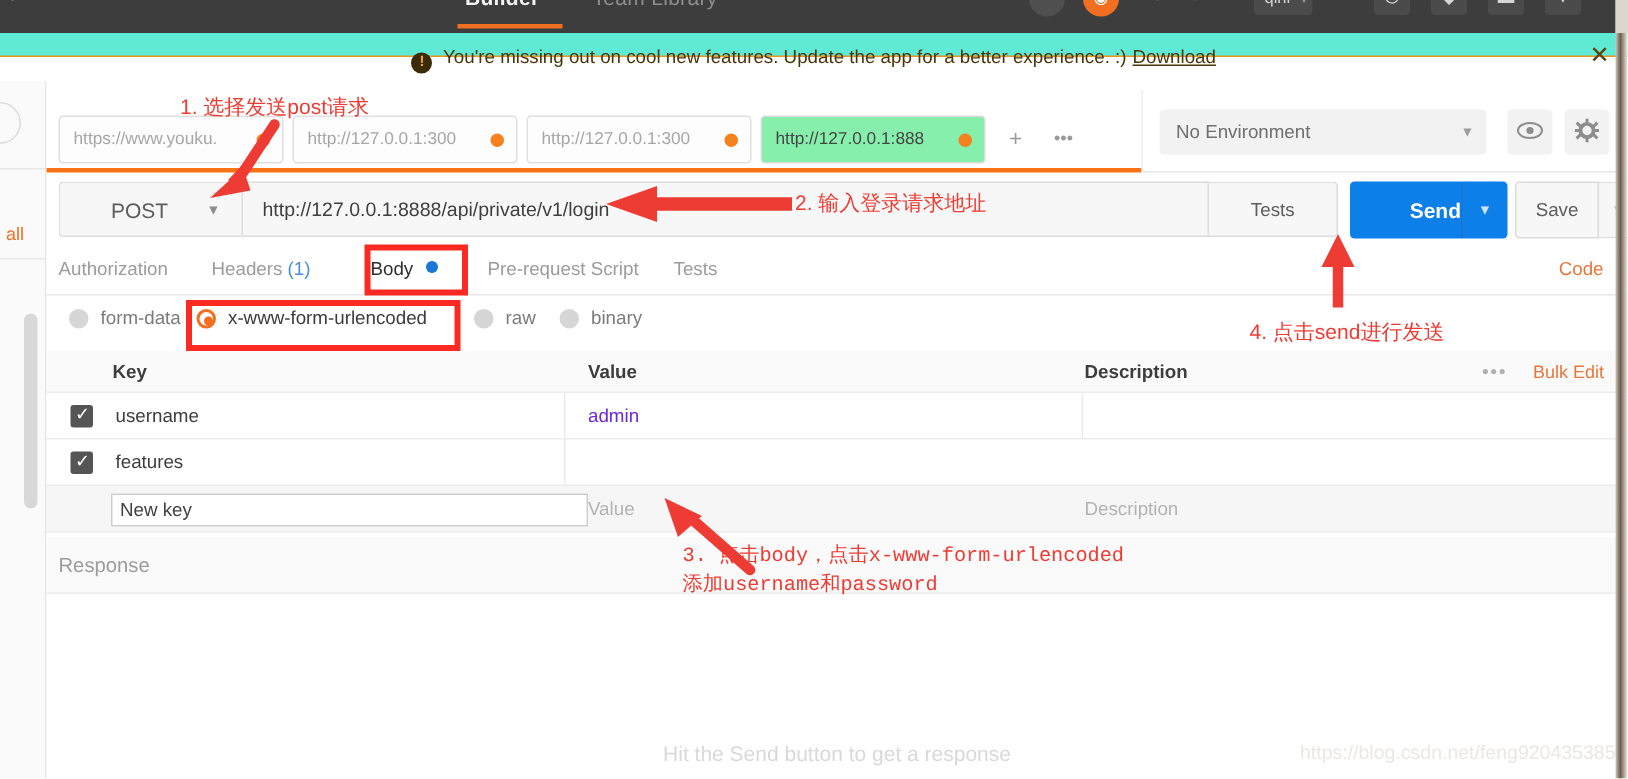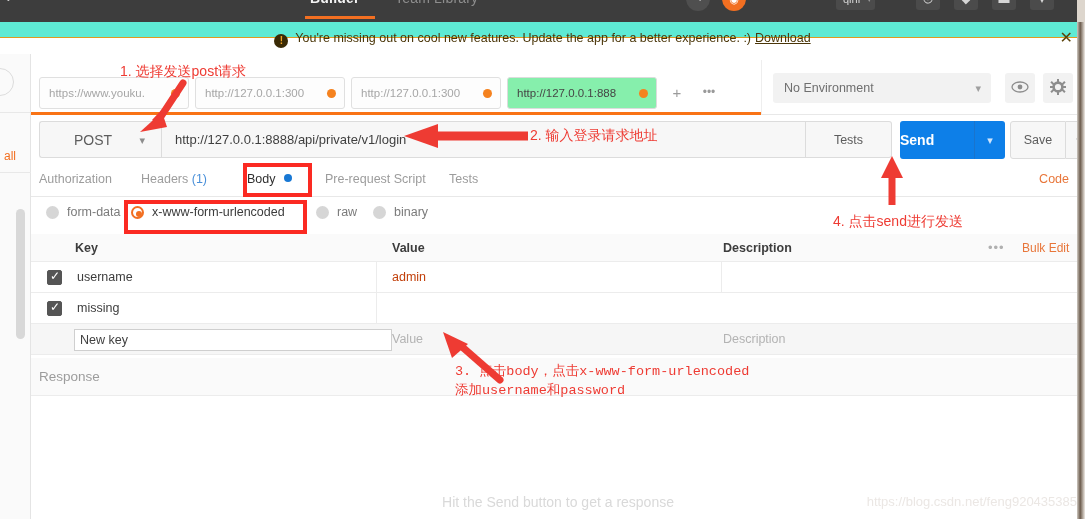--- a/index.html
+++ b/index.html
@@ -156,21 +156,21 @@
   }
   #params-btn{
     position:absolute; left:767px; top:5px; width:86px; height:37px;
     border:1px solid #dcdcdc; border-left:none; border-radius:0 3px 3px 0;
     background:#f7f7f7; text-align:center; line-height:36px;
     font-size:12.5px; color:#5d5d5d;
   }
   #send-btn{
     position:absolute; left:861px; top:5px; width:74px; height:38px;
     background:#0d7fe8; border-radius:3px 0 0 3px; color:#fff;
-    font-size:14px; font-weight:bold; text-align:left; line-height:38px;
+    font-size:14px; font-weight:bold; text-align:right; line-height:38px;
   }
   #send-caret{
     position:absolute; left:935px; top:5px; width:31px; height:38px;
     background:#0d7fe8; border-radius:0 3px 3px 0; color:#cfe4fb;
     text-align:center; line-height:38px; font-size:11px;
     border-left:1px solid #1a74cc;
   }
   #save-btn{
     position:absolute; left:971px; top:5px; width:56px; height:38px;
     background:#f7f7f7; border:1px solid #dcdcdc; border-radius:3px 0 0 3px;
@@ -236,21 +236,21 @@
     position:absolute; left:16px; top:8px; width:15px; height:15px;
     border:1px solid #9a9a9a; border-radius:2px; background:#fff;
   }
   .kv-chk.on{ background:#555; border-color:#555;}
   .kv-chk.on::after{
     content:"✓"; position:absolute; left:2px; top:-2px; font-size:12px; color:#fff;
   }
   .c-key{ position:absolute; left:46px; top:0; width:300px; height:100%;
           line-height:31px; border-right:1px solid #ececec; font-size:12.5px; color:#3d3d3d;}
   .c-val{ position:absolute; left:361px; top:0; width:330px; height:100%;
-          line-height:31px; border-right:1px solid #ececec; font-size:12.5px; color:#c2410c;}
+          line-height:31px; border-right:1px solid #ececec; font-size:12.5px; color:#6d28d9;}
   .c-desc{position:absolute; left:692px; top:0; width:362px; height:100%;
           line-height:31px; font-size:12.5px; color:#3d3d3d;}
   .kv-row.head .c-key, .kv-row.head .c-val, .kv-row.head .c-desc{
     line-height:28px; font-weight:bold; color:#3d3d3d; border-right:none;
   }
   .kv-row.head .c-key{ left:44px; }
   .ph{ color:#b3b3b3; }
   .newkey-input{
     position:absolute; left:43px; top:5px; width:318px; height:22px;
     border:1px solid #cfcfcf; background:#fff; font-size:12.5px;
@@ -443,21 +443,21 @@
 
     <div class="kv-row">
       <div class="kv-chk on"></div>
       <div class="c-key">username</div>
       <div class="c-val">admin</div>
       <div class="c-desc"></div>
     </div>
 
     <div class="kv-row">
       <div class="kv-chk on"></div>
-      <div class="c-key">missing</div>
+      <div class="c-key">features</div>
       <div class="c-desc"></div>
     </div>
 
     <div class="kv-row blank">
       <div class="newkey-input">New key</div>
       <div class="c-val ph" style="border-right:none;">Value</div>
       <div class="c-desc ph">Description</div>
     </div>
   </div>
 

